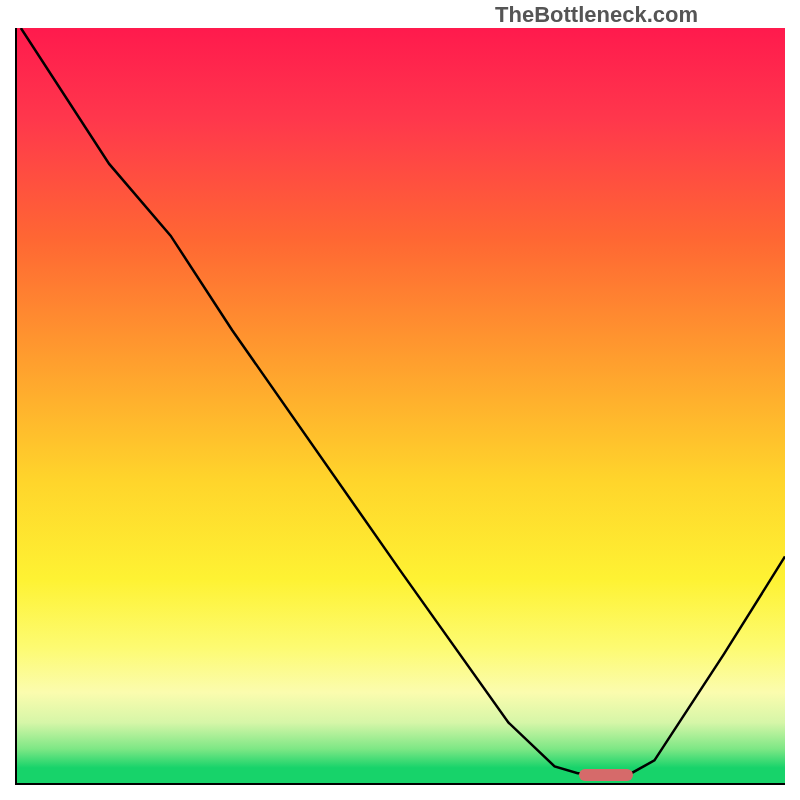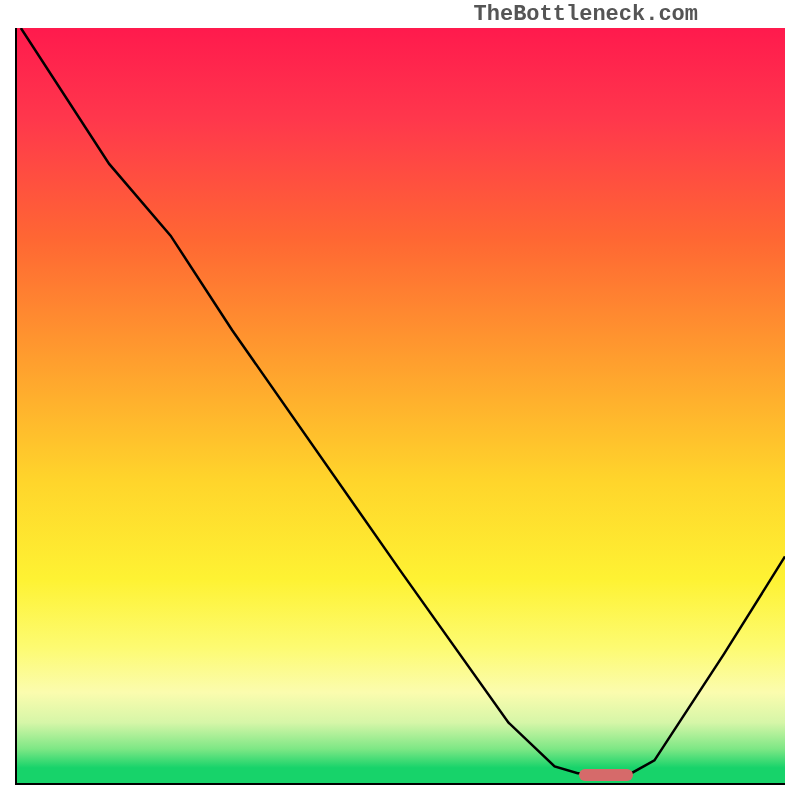--- a/index.html
+++ b/index.html
@@ -7,21 +7,20 @@
     padding: 0;
     width: 800px;
     height: 800px;
     background: #ffffff;
     font-family: Arial, Helvetica, sans-serif;
   }
   .container {
     position: relative;
     width: 708px;
     height: 800px;
-    font-family: Liberation Mono, monospace;
   }
   .watermark {
     position: absolute;
     top: 2px;
     right: 10px;
     font-size: 22px;
     font-weight: bold;
     color: #555555;
     z-index: 10;
   }

